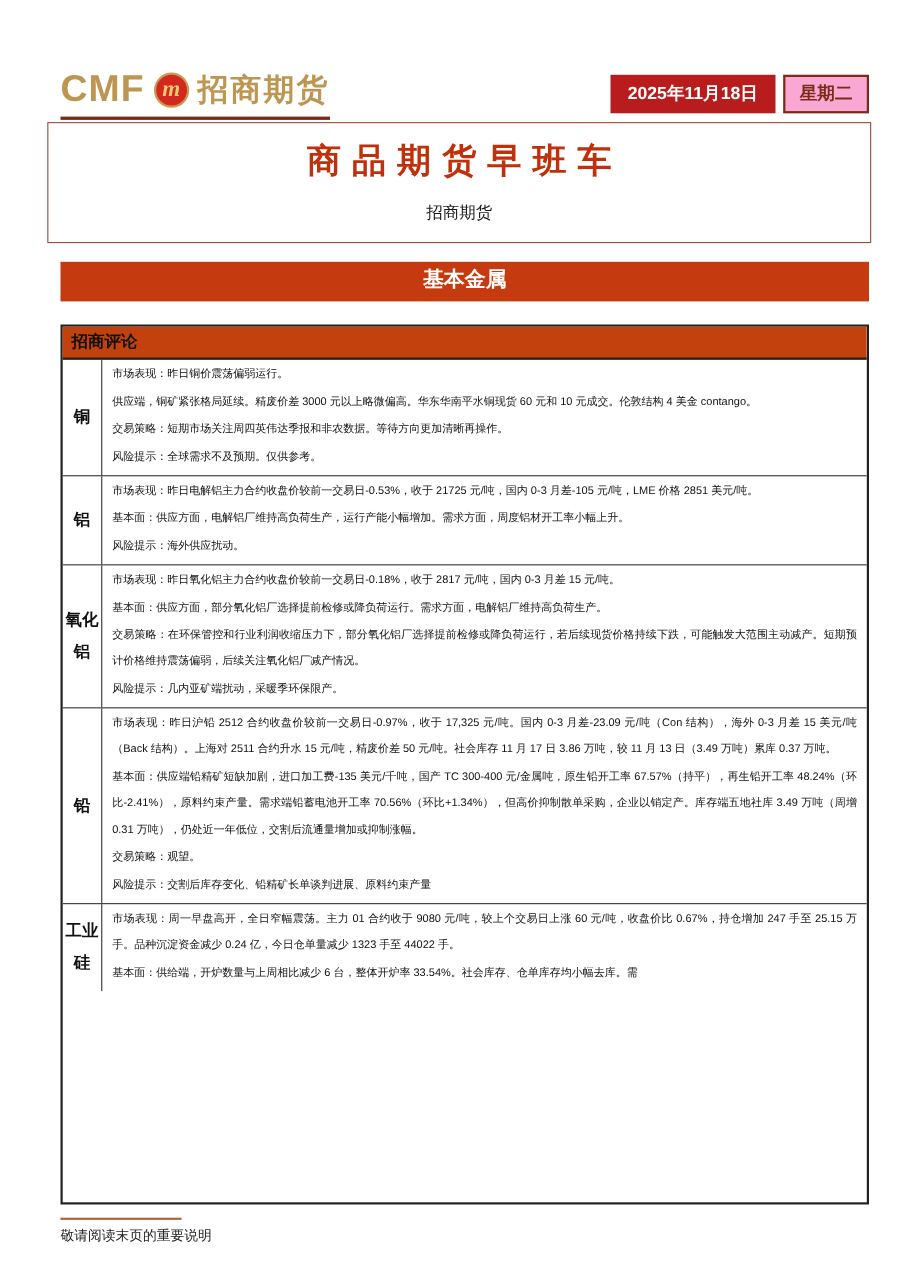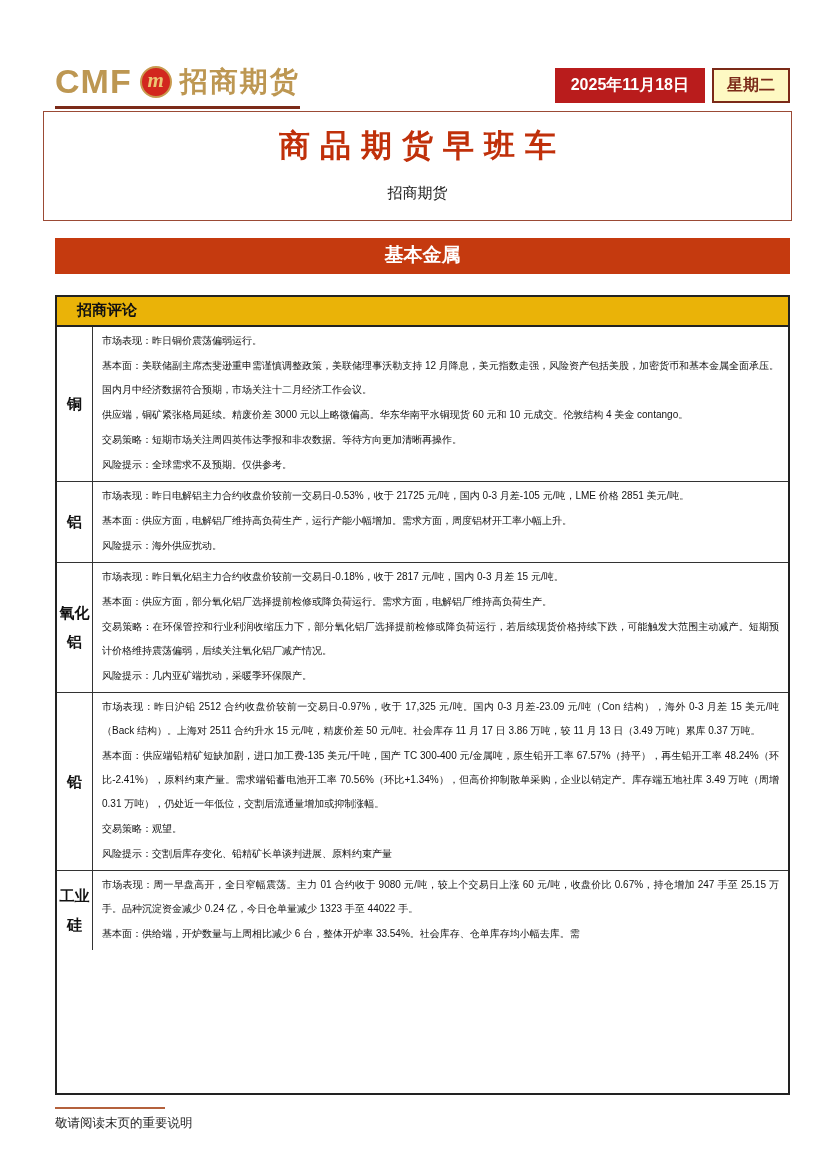--- a/index.html
+++ b/index.html
@@ -32,21 +32,21 @@
   }
   .logo-company {
     font-size:28px; font-weight:bold; color:#bd9752; letter-spacing:2px;
   }
   .badges { display:flex; align-items:stretch; gap:7px; margin-bottom:6px; }
   .date-badge {
     background:#b91c1c; color:#fff; font-weight:bold; font-size:16px;
     padding:5px 16px; display:flex; align-items:center;
   }
   .weekday-badge {
-    background:#fef9c3; color:#7b2a18; font-weight:bold; font-size:16px;
+    background:#f9a8d4; color:#7b2a18; font-weight:bold; font-size:16px;
     border:2px solid #7b2a18; padding:5px 13px; display:flex; align-items:center;
   }
   
   .title-box {
     margin:2px 34px 0 43px; border:1px solid #9b4a35;
     text-align:center; padding:13px 0 17px;
   }
   .doc-title {
     font-family:"Liberation Serif", serif; font-weight:bold;
     font-size:31px; color:#c0300a; letter-spacing:10px; padding-left:10px;
@@ -56,22 +56,22 @@
   .section-bar {
     margin:17px 36px 0 55px; background:#c53a0f; color:#fff;
     font-size:19px; font-weight:bold; padding:7px 10px 8px; line-height:1.1;text-align:center;
   }
   
   .table-wrap {
     margin:21px 36px 0 55px; border:2px solid #222;
     height:800px; overflow:hidden;
   }
   .table-head {
-    background:#eab308; font-weight:bold; font-size:15px;
-    padding:4px 20px 5px; border-bottom:2px solid #222;
+    background:#c2410c; font-weight:bold; font-size:15px;
+    padding:4px 8px 5px; border-bottom:2px solid #222;
   }
   .trow { display:flex; border-bottom:1.5px solid #333; }
   .trow:last-child { border-bottom:none; }
   .label-cell {
     width:36px; min-width:36px; border-right:1px solid #333;
     display:flex; align-items:center; justify-content:center; text-align:center;
     font-weight:bold; font-size:15px; line-height:29px; padding:2px 1px;
     word-break:break-all;
   }
   .content-cell {
@@ -110,21 +110,20 @@
 
   <div class="section-bar">基本金属</div>
 
   <div class="table-wrap">
     <div class="table-head">招商评论</div>
 
     <div class="trow">
       <div class="label-cell">铜</div>
       <div class="content-cell">
         <p>市场表现：昨日铜价震荡偏弱运行。</p>
-        <p>基本面：美联储副主席杰斐逊重申需谨慎调整政策，美联储理事沃勒支持 12 月降息，美元指数走强，风险资产包括美股，加密货币和基本金属全面承压。国内月中经济数据符合预期，市场关注十二月经济工作会议。</p>
         <p>供应端，铜矿紧张格局延续。精废价差 3000 元以上略微偏高。华东华南平水铜现货 60 元和 10 元成交。伦敦结构 4 美金 contango。</p>
         <p>交易策略：短期市场关注周四英伟达季报和非农数据。等待方向更加清晰再操作。</p>
         <p>风险提示：全球需求不及预期。仅供参考。</p>
       </div>
     </div>
 
     <div class="trow">
       <div class="label-cell">铝</div>
       <div class="content-cell">
         <p>市场表现：昨日电解铝主力合约收盘价较前一交易日-0.53%，收于 21725 元/吨，国内 0-3 月差-105 元/吨，LME 价格 2851 美元/吨。</p>

